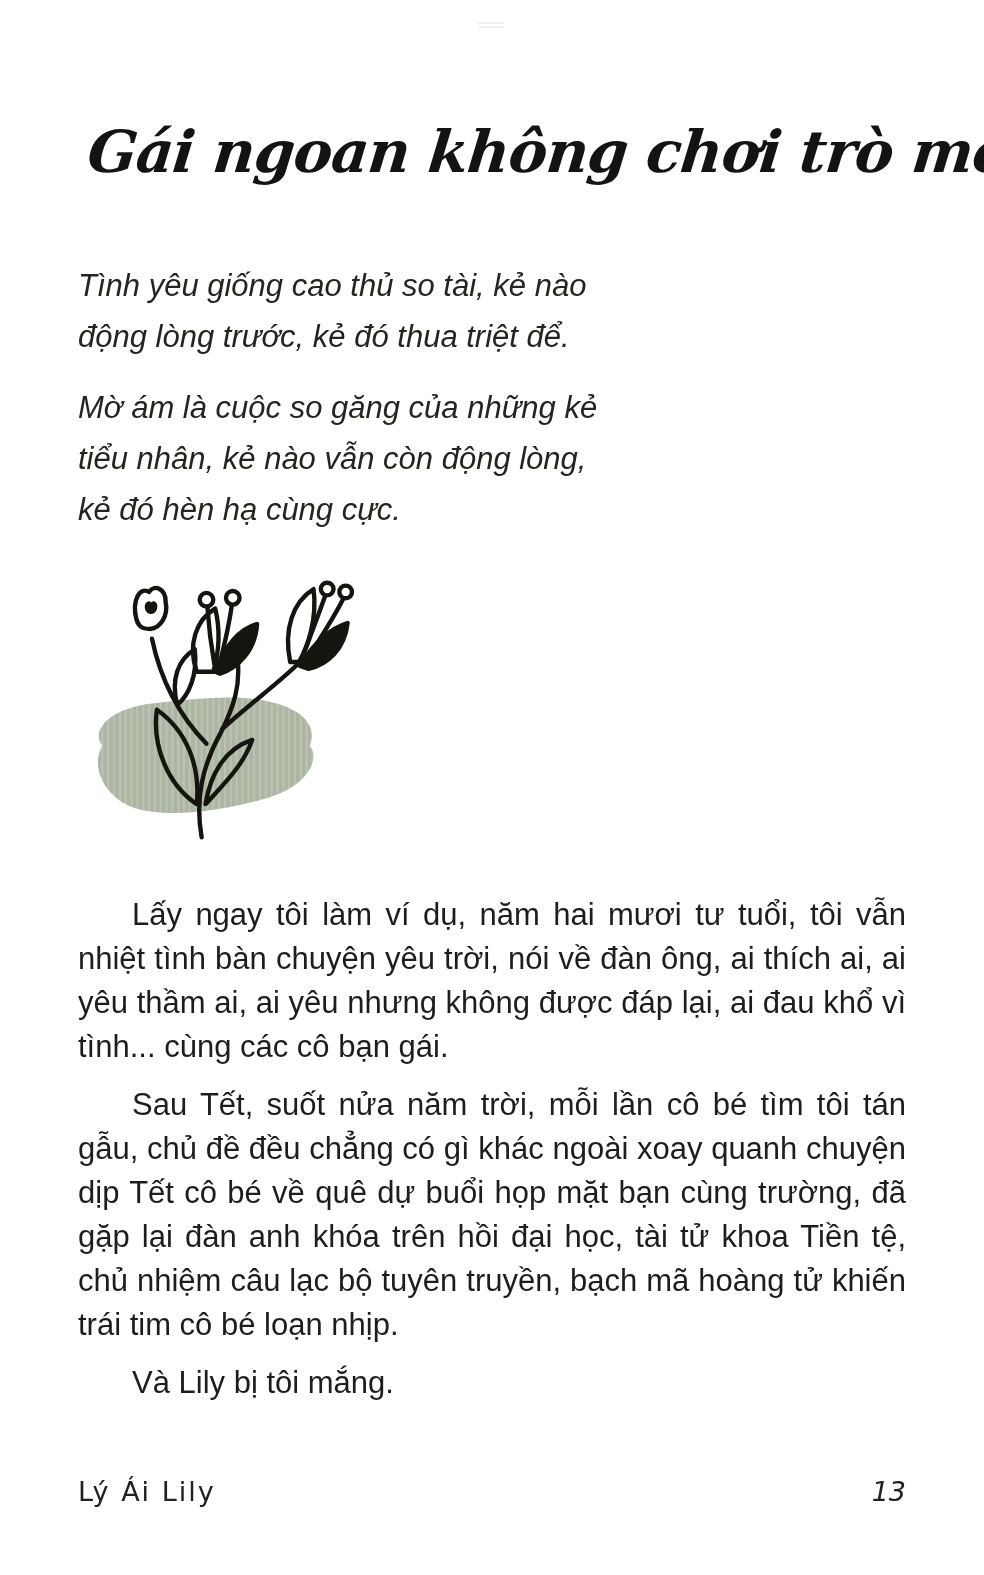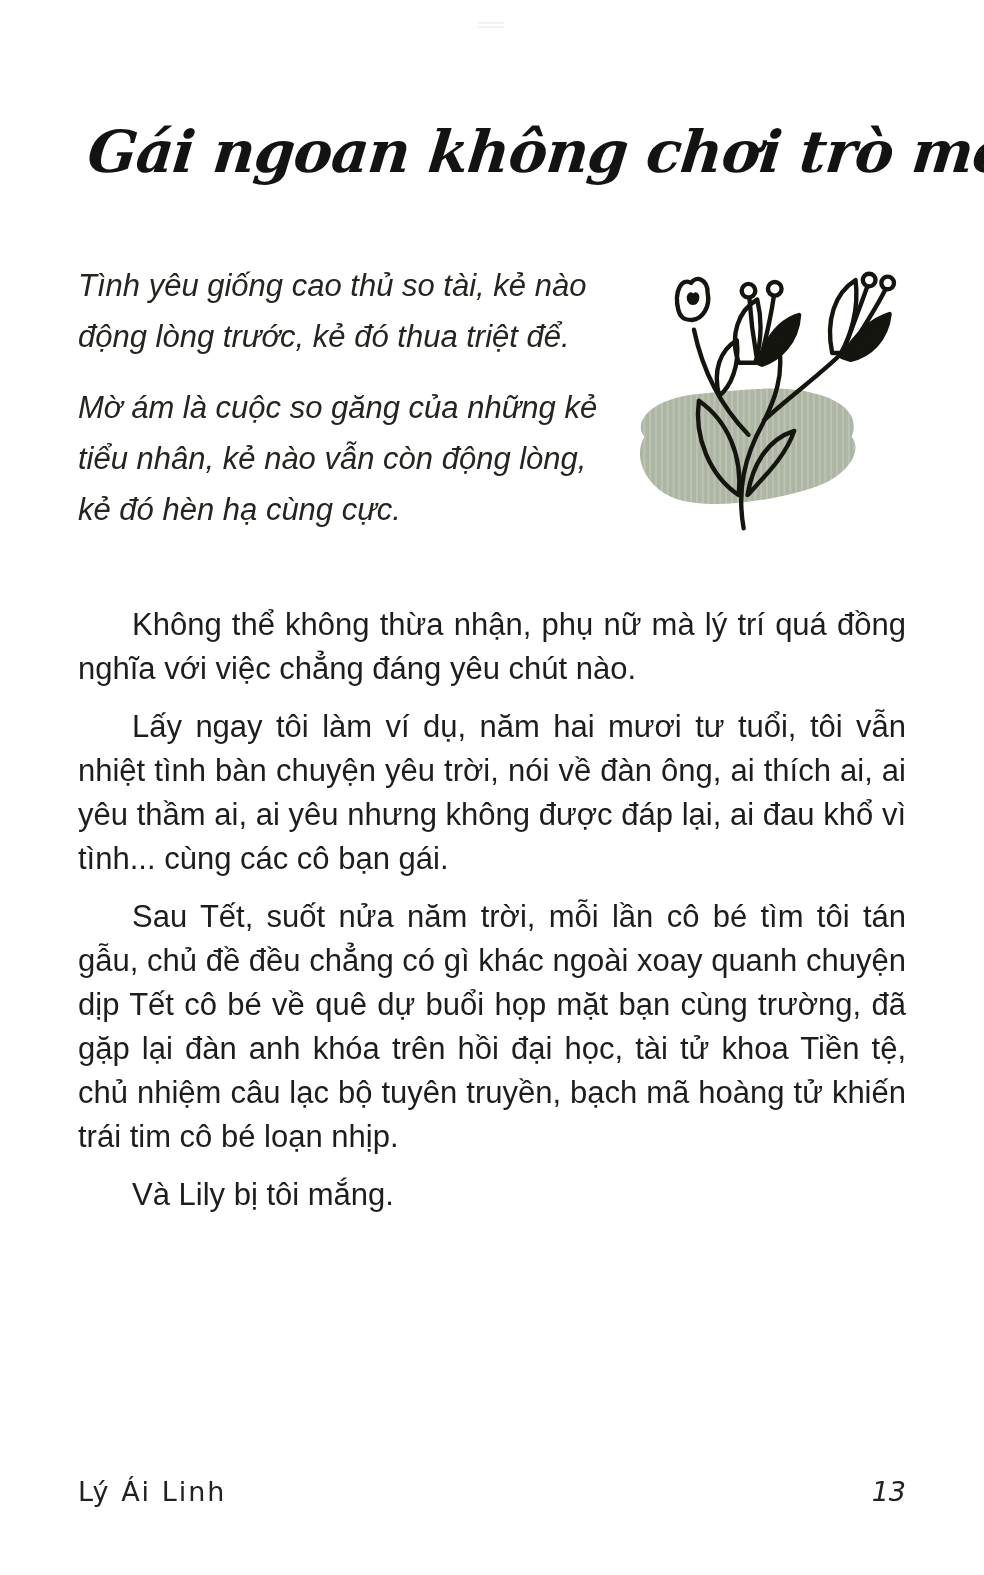--- a/index.html
+++ b/index.html
@@ -38,21 +38,21 @@
     font-weight: bold;
     font-size: 58px;
     letter-spacing: -1px;
     transform: skewX(-6deg);
     color: #131312;
     white-space: nowrap;
   }
   .epigraph-row {
     margin-top: 60px;
     display: flex;
-    flex-direction: row;
+    flex-direction: column;
     align-items: flex-start;
     justify-content: space-between;
   }
   .epigraph {
     width: 540px;
     font-style: italic;
     font-size: 31px;
     line-height: 51px;
     color: #23261f;
     padding-top: 14px;
@@ -152,24 +152,23 @@
         <path d="M236,102 C250,80 263,60 272,42"></path>
         <circle cx="275" cy="34" r="6.5"></circle>
 
         <path d="M122,252 C92,232 76,192 81,155 C111,176 126,212 122,252 Z"></path>
         <path d="M131,252 C150,231 170,212 179,186 C151,195 136,221 131,252 Z"></path>
       </g>
     </svg>
   </div>
 
   <div class="body-text">
-    <p>Không thể không thừa nhận, phụ nữ mà lý trí quá đồng nghĩa với việc chẳng đáng yêu chút nào.</p>
     <p>Lấy ngay tôi làm ví dụ, năm hai mươi tư tuổi, tôi vẫn nhiệt tình bàn chuyện yêu trời, nói về đàn ông, ai thích ai, ai yêu thầm ai, ai yêu nhưng không được đáp lại, ai đau khổ vì tình... cùng các cô bạn gái.</p>
     <p>Sau Tết, suốt nửa năm trời, mỗi lần cô bé tìm tôi tán gẫu, chủ đề đều chẳng có gì khác ngoài xoay quanh chuyện dịp Tết cô bé về quê dự buổi họp mặt bạn cùng trường, đã gặp lại đàn anh khóa trên hồi đại học, tài tử khoa Tiền tệ, chủ nhiệm câu lạc bộ tuyên truyền, bạch mã hoàng tử khiến trái tim cô bé loạn nhịp.</p>
     <p>Và Lily bị tôi mắng.</p>
   </div>
 
   <div class="page-footer">
-    <span class="footer-author">Lý Ái Linh</span>
+    <span class="footer-author">Lý Ái Lily</span>
     <span class="footer-page-number">13</span>
   </div>
 
 </div>
 
 </body></html>

